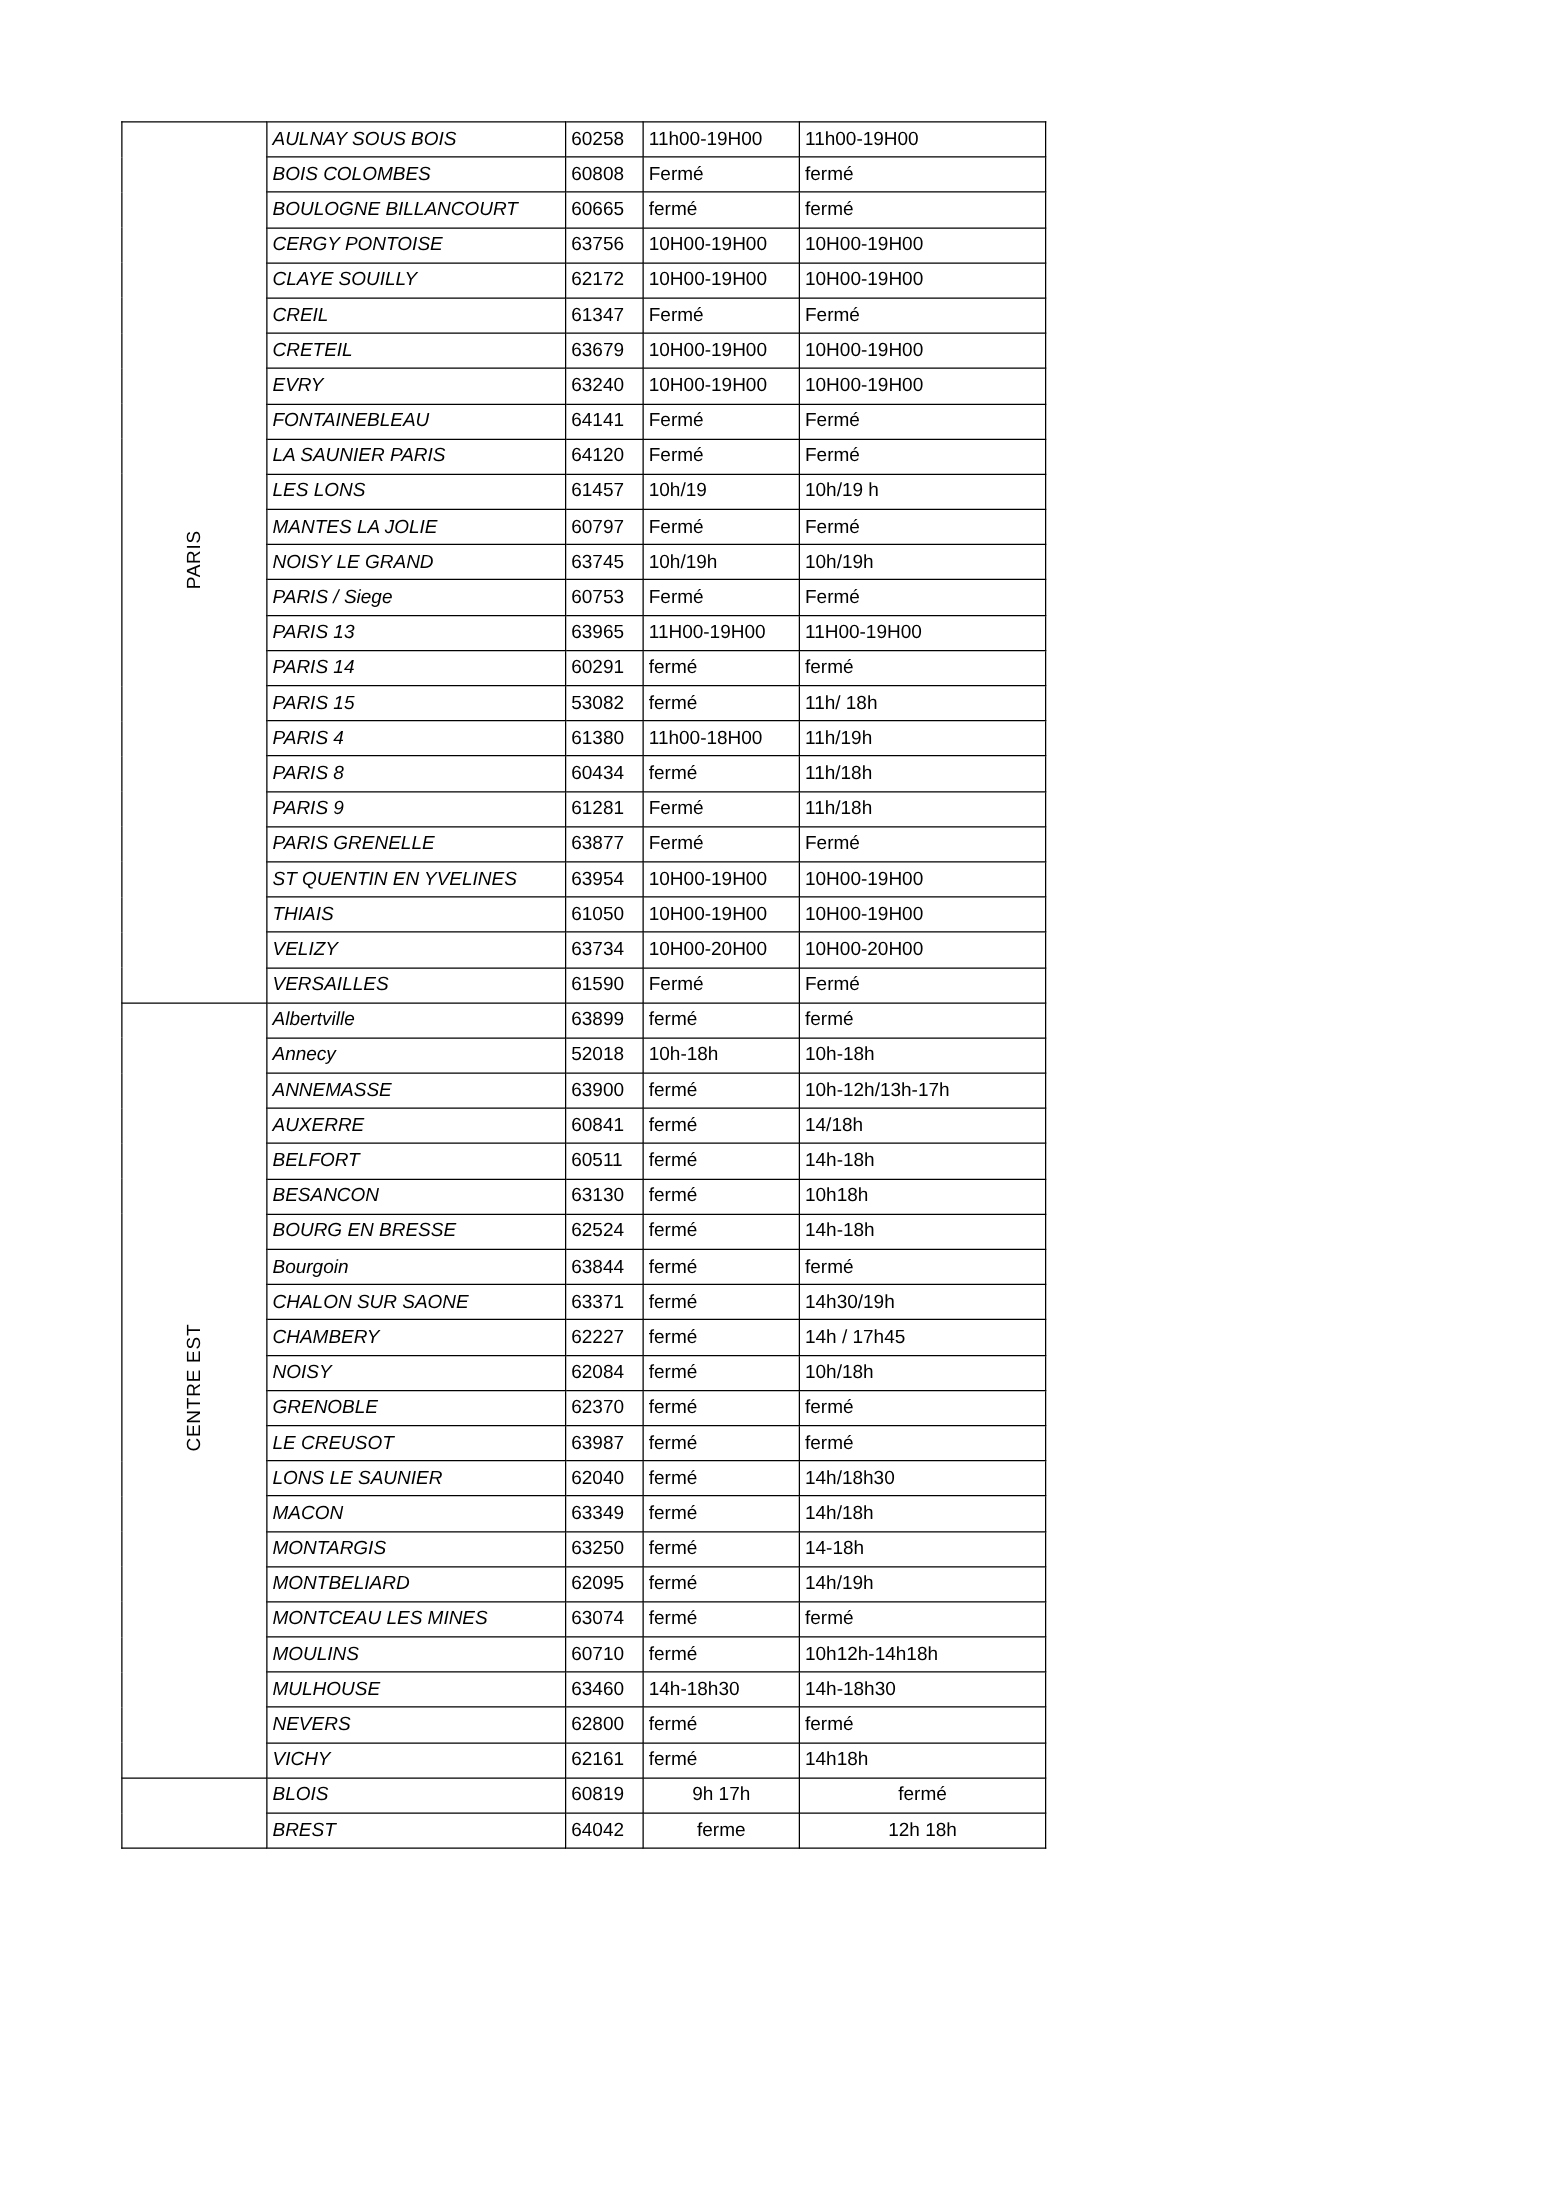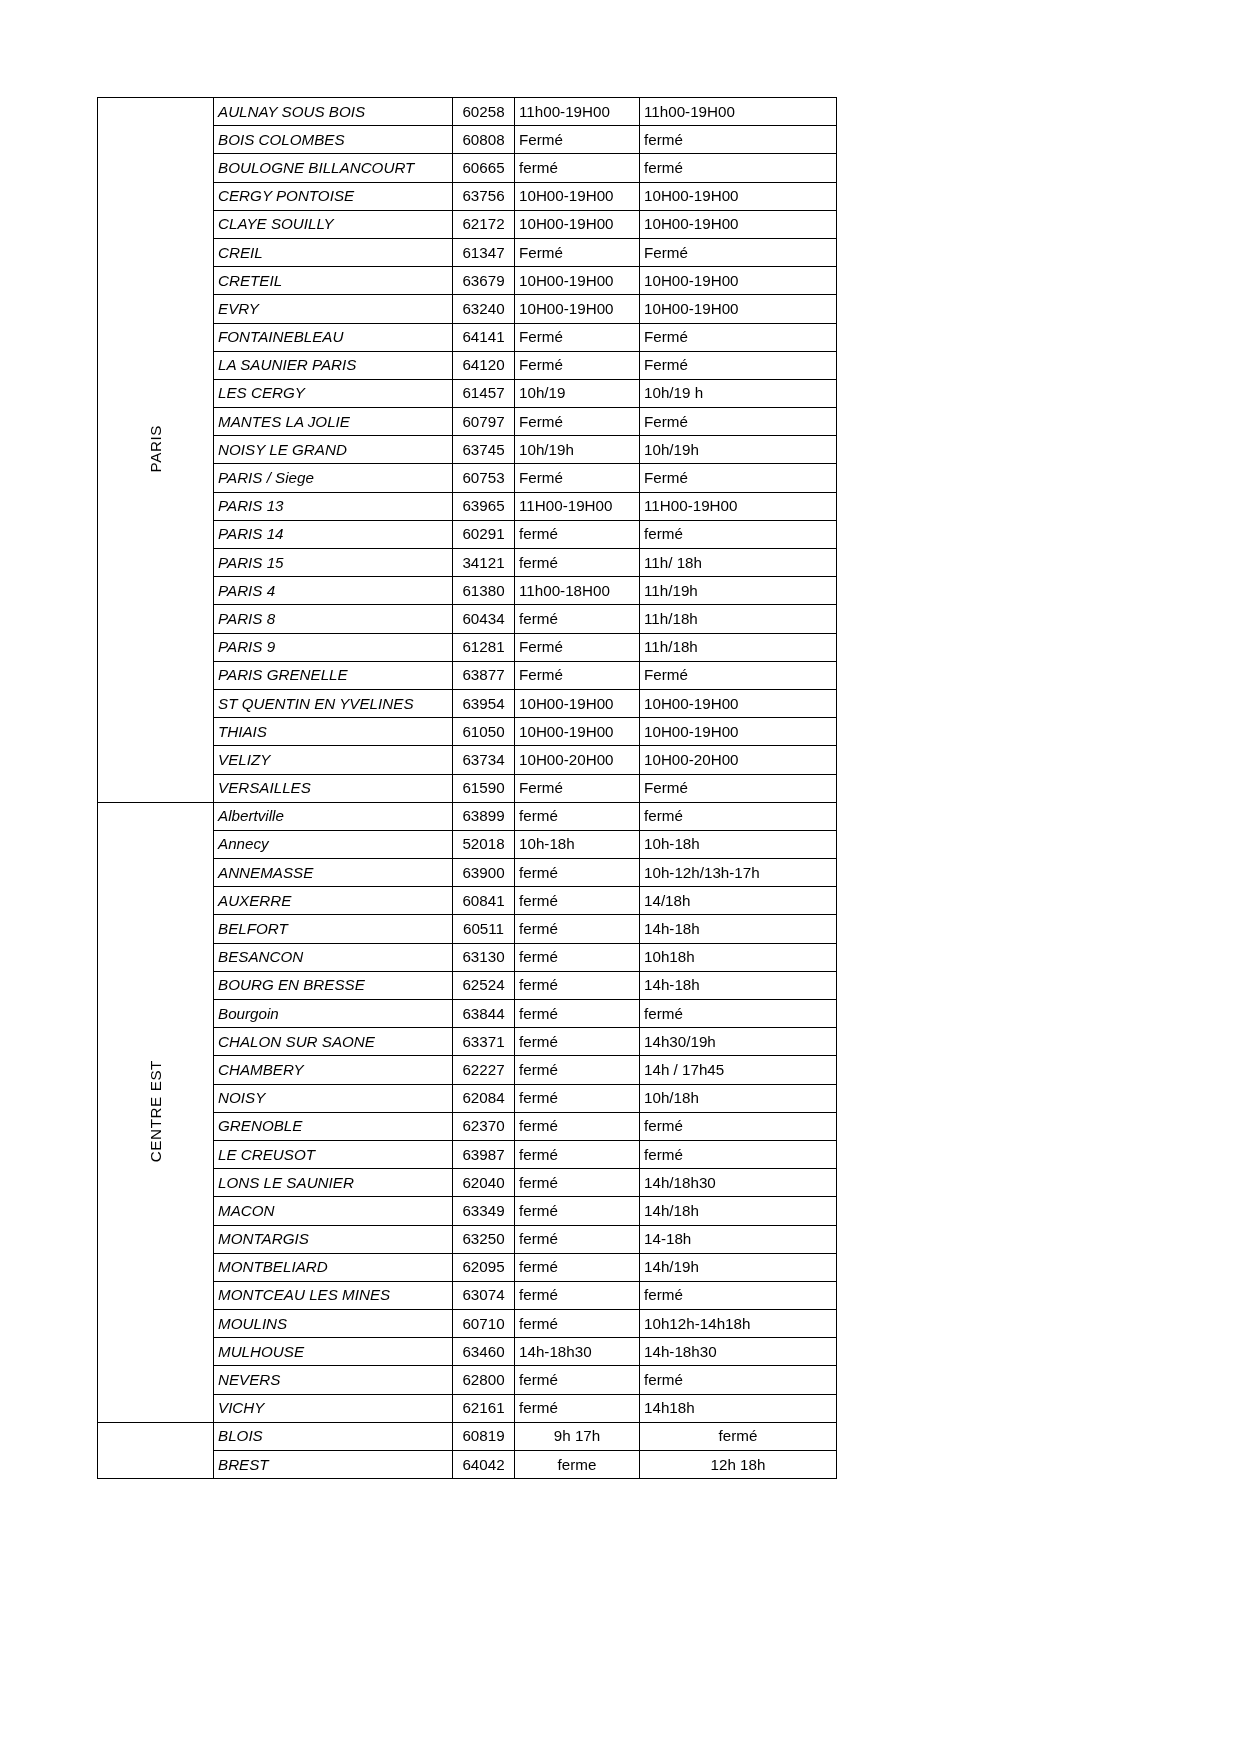--- a/index.html
+++ b/index.html
@@ -59,21 +59,21 @@
   }
   .region-label {
     writing-mode: vertical-rl;
     transform: rotate(180deg);
     display: inline-block;
     font-size: 15.2px;
     letter-spacing: 0.6px;
     white-space: nowrap;
   }
   td.city { text-align: left; font-style: italic; }
-  td.code { text-align: center; padding-right: 3px; }
+  td.code { text-align: left; padding-right: 3px; }
   td.h1 { text-align: left; }
   td.h2 { text-align: left; }
 
   tr.centered td.h1,
   tr.centered td.h2 { text-align: center; margin-left: 15px; }
 </style>
 </head>
 <body>
 
 <div class="page">
@@ -142,21 +142,21 @@
             <td class="h1">Fermé</td>
             <td class="h2">Fermé</td>
           </tr>
           <tr>
             <td class="city">LA SAUNIER PARIS</td>
             <td class="code">64120</td>
             <td class="h1">Fermé</td>
             <td class="h2">Fermé</td>
           </tr>
           <tr>
-            <td class="city">LES CERGY</td>
+            <td class="city">LES LONS</td>
             <td class="code">61457</td>
             <td class="h1">10h/19</td>
             <td class="h2">10h/19 h</td>
           </tr>
           <tr>
             <td class="city">MANTES LA JOLIE</td>
             <td class="code">60797</td>
             <td class="h1">Fermé</td>
             <td class="h2">Fermé</td>
           </tr>
@@ -179,21 +179,21 @@
             <td class="h2">11H00-19H00</td>
           </tr>
           <tr>
             <td class="city">PARIS 14</td>
             <td class="code">60291</td>
             <td class="h1">fermé</td>
             <td class="h2">fermé</td>
           </tr>
           <tr>
             <td class="city">PARIS 15</td>
-            <td class="code">34121</td>
+            <td class="code">53082</td>
             <td class="h1">fermé</td>
             <td class="h2">11h/ 18h</td>
           </tr>
           <tr>
             <td class="city">PARIS 4</td>
             <td class="code">61380</td>
             <td class="h1">11h00-18H00</td>
             <td class="h2">11h/19h</td>
           </tr>
           <tr>

